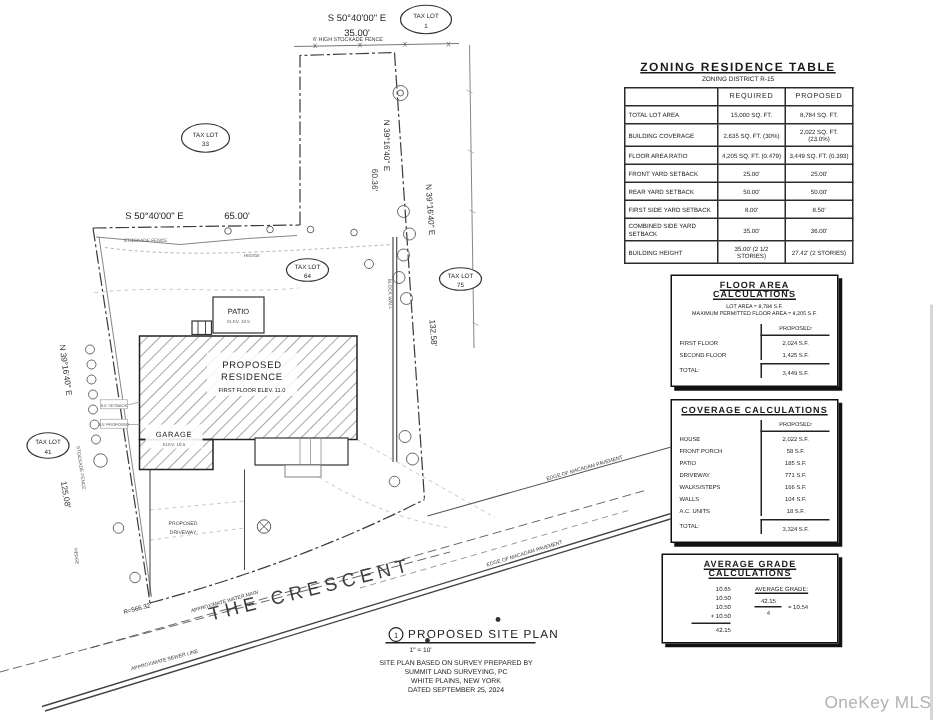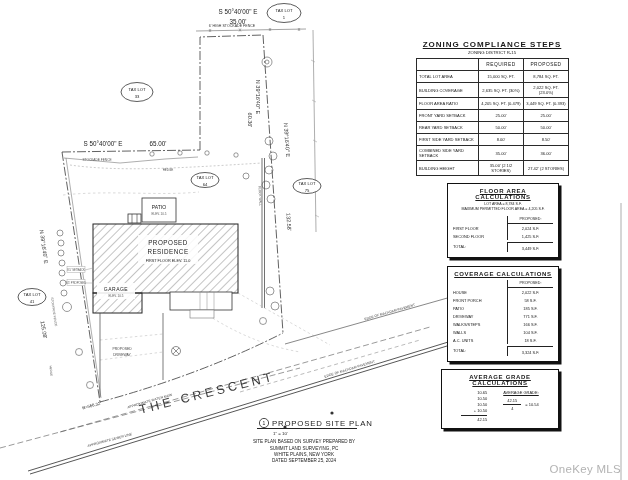--- a/index.html
+++ b/index.html
@@ -236,21 +236,21 @@
       <line x1="257" y1="428.5" x2="357" y2="428.5" stroke="#222" stroke-width="1"></line>
       <text class="t44" x="273" y="434.5">1" = 10'</text>
       <text class="t46 mid" x="304" y="443">SITE PLAN BASED ON SURVEY PREPARED BY</text>
       <text class="t46 mid" x="304" y="449.5">SUMMIT LAND SURVEYING, PC</text>
       <text class="t46 mid" x="304" y="455.5">WHITE PLAINS, NEW YORK</text>
       <text class="t46 mid" x="304" y="461.5">DATED SEPTEMBER 25, 2024</text>
     </g>
   </svg>
 
   <div class="zoning">
-    <div class="ztitle">ZONING COMPLIANCE STEPS</div>
+    <div class="ztitle">ZONING RESIDENCE TABLE</div>
     <div class="zsub">ZONING DISTRICT R-15</div>
     <table>
       <colgroup>
           <col class="col-lbl">
           <col class="col-v">
           <col class="col-v">
         </colgroup>
       <tbody>
           <tr>
         <th></th>

